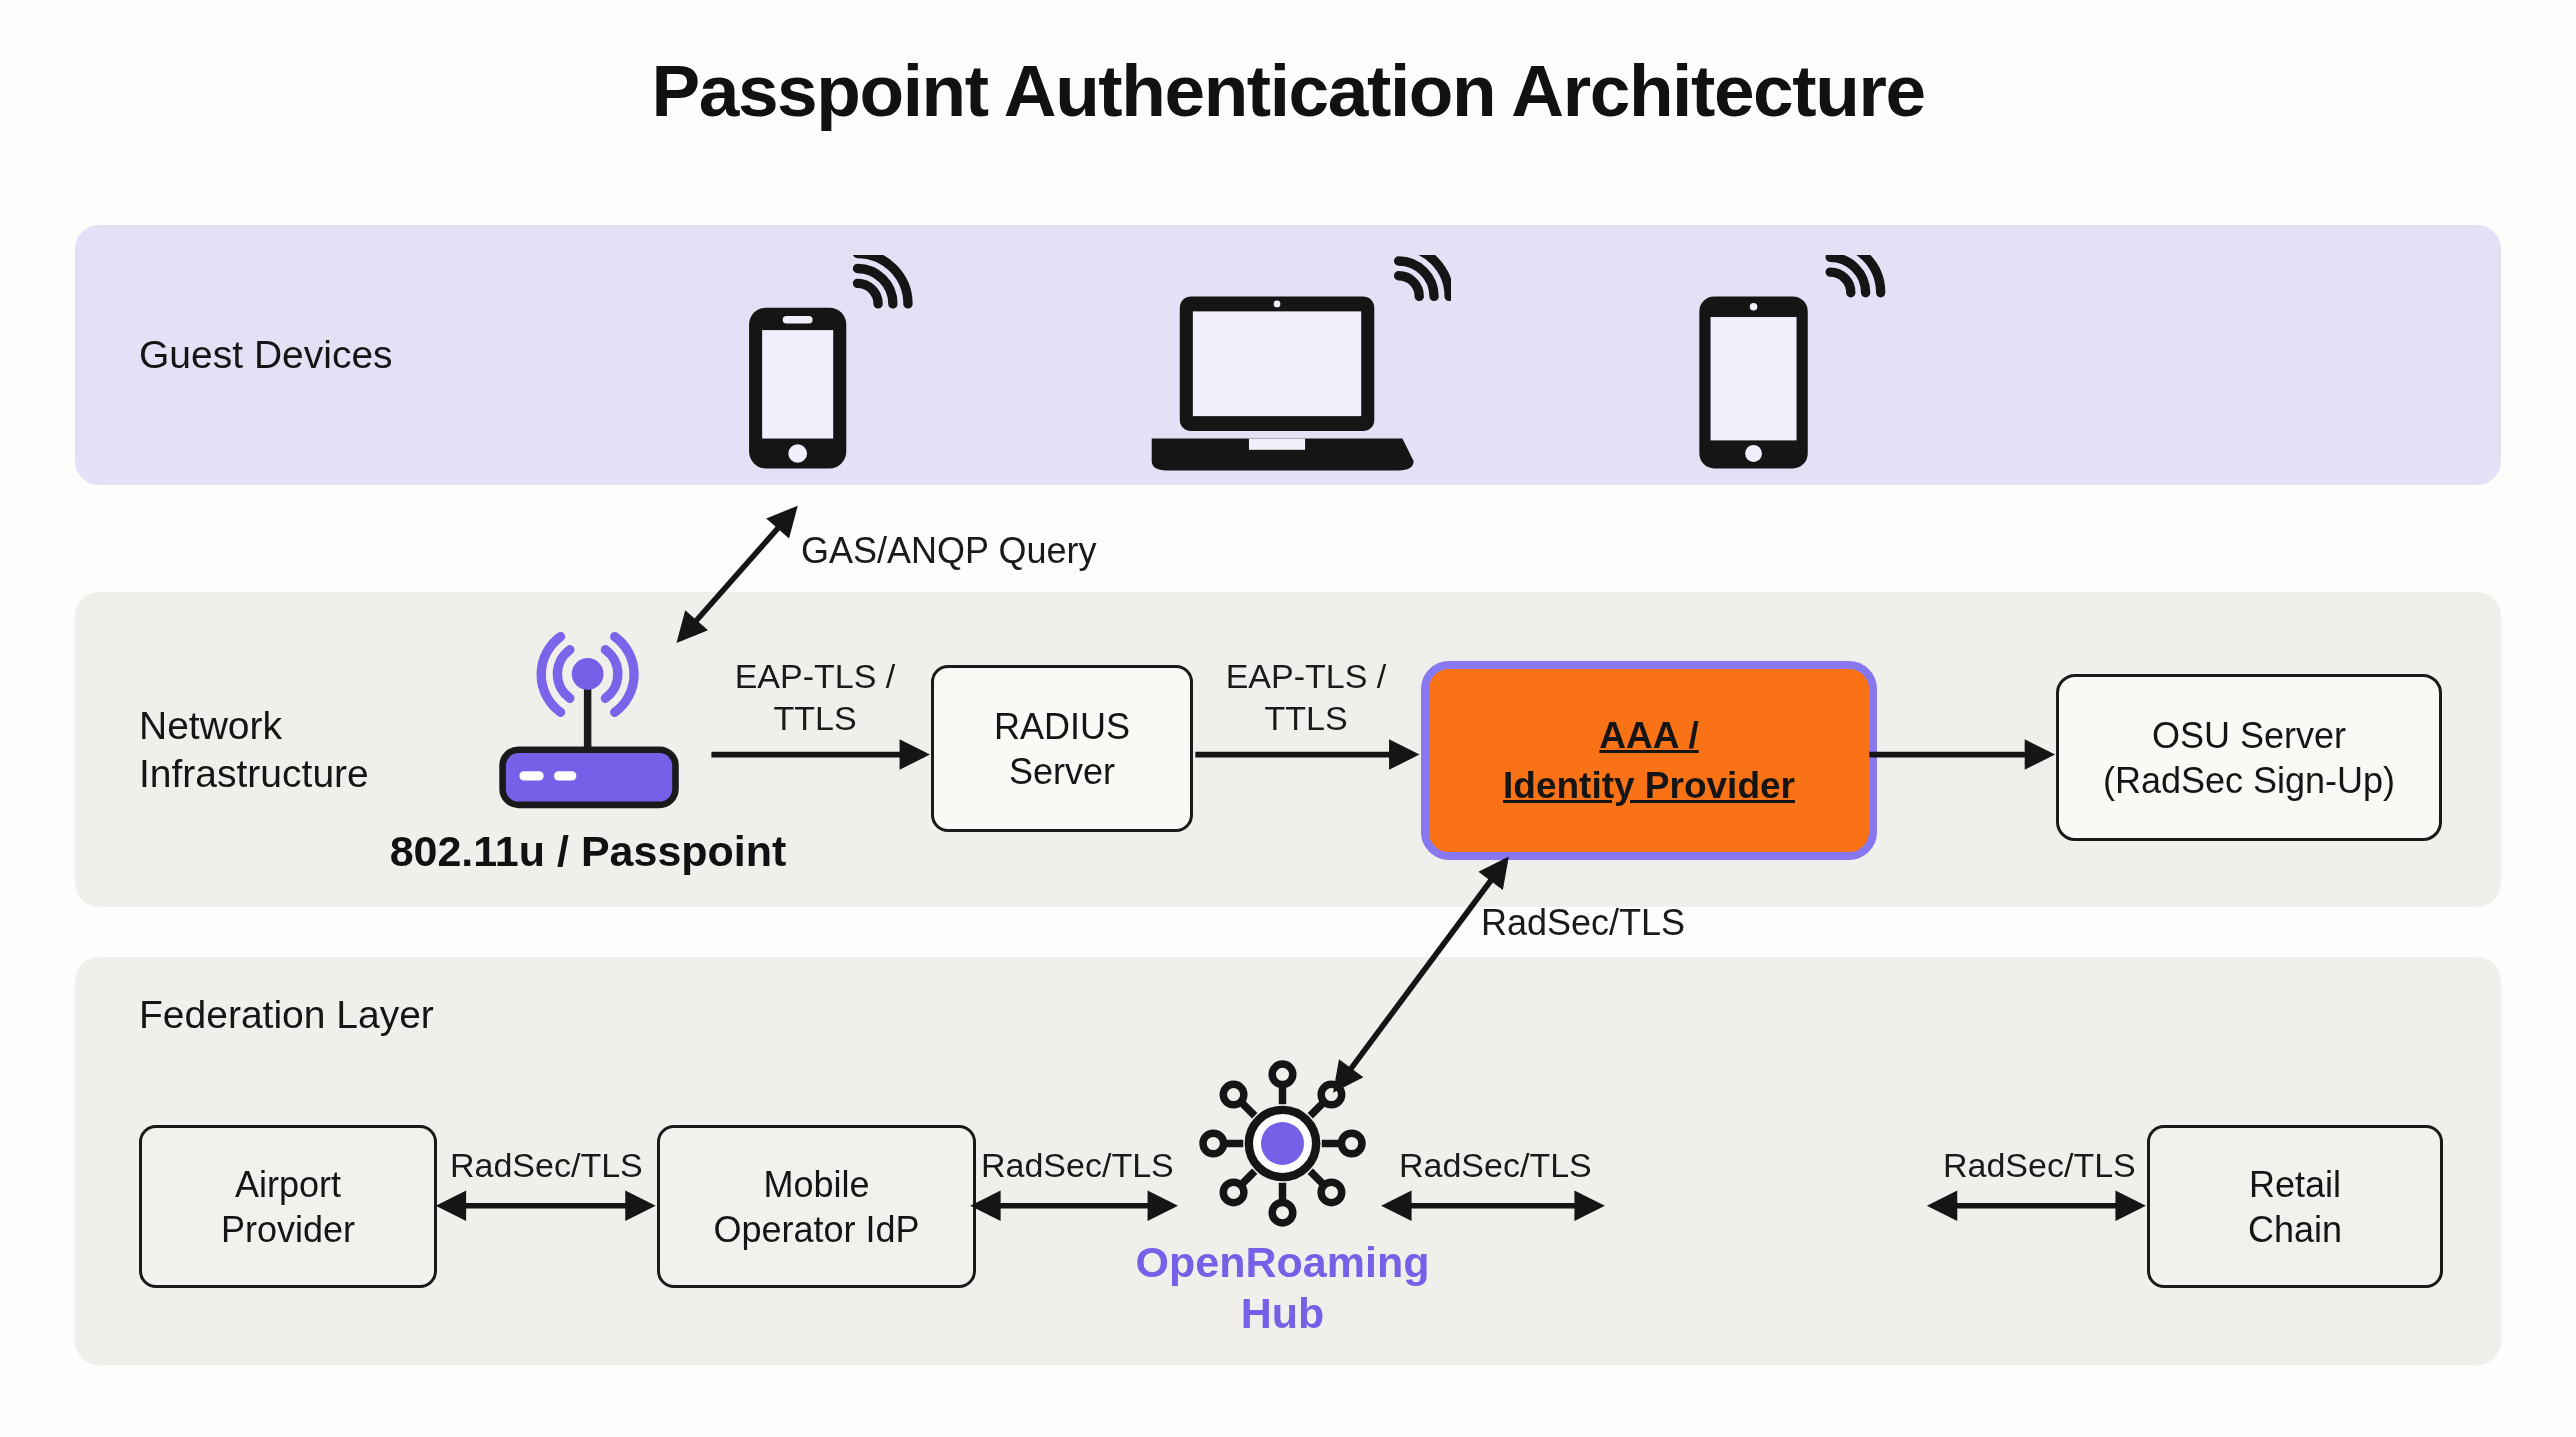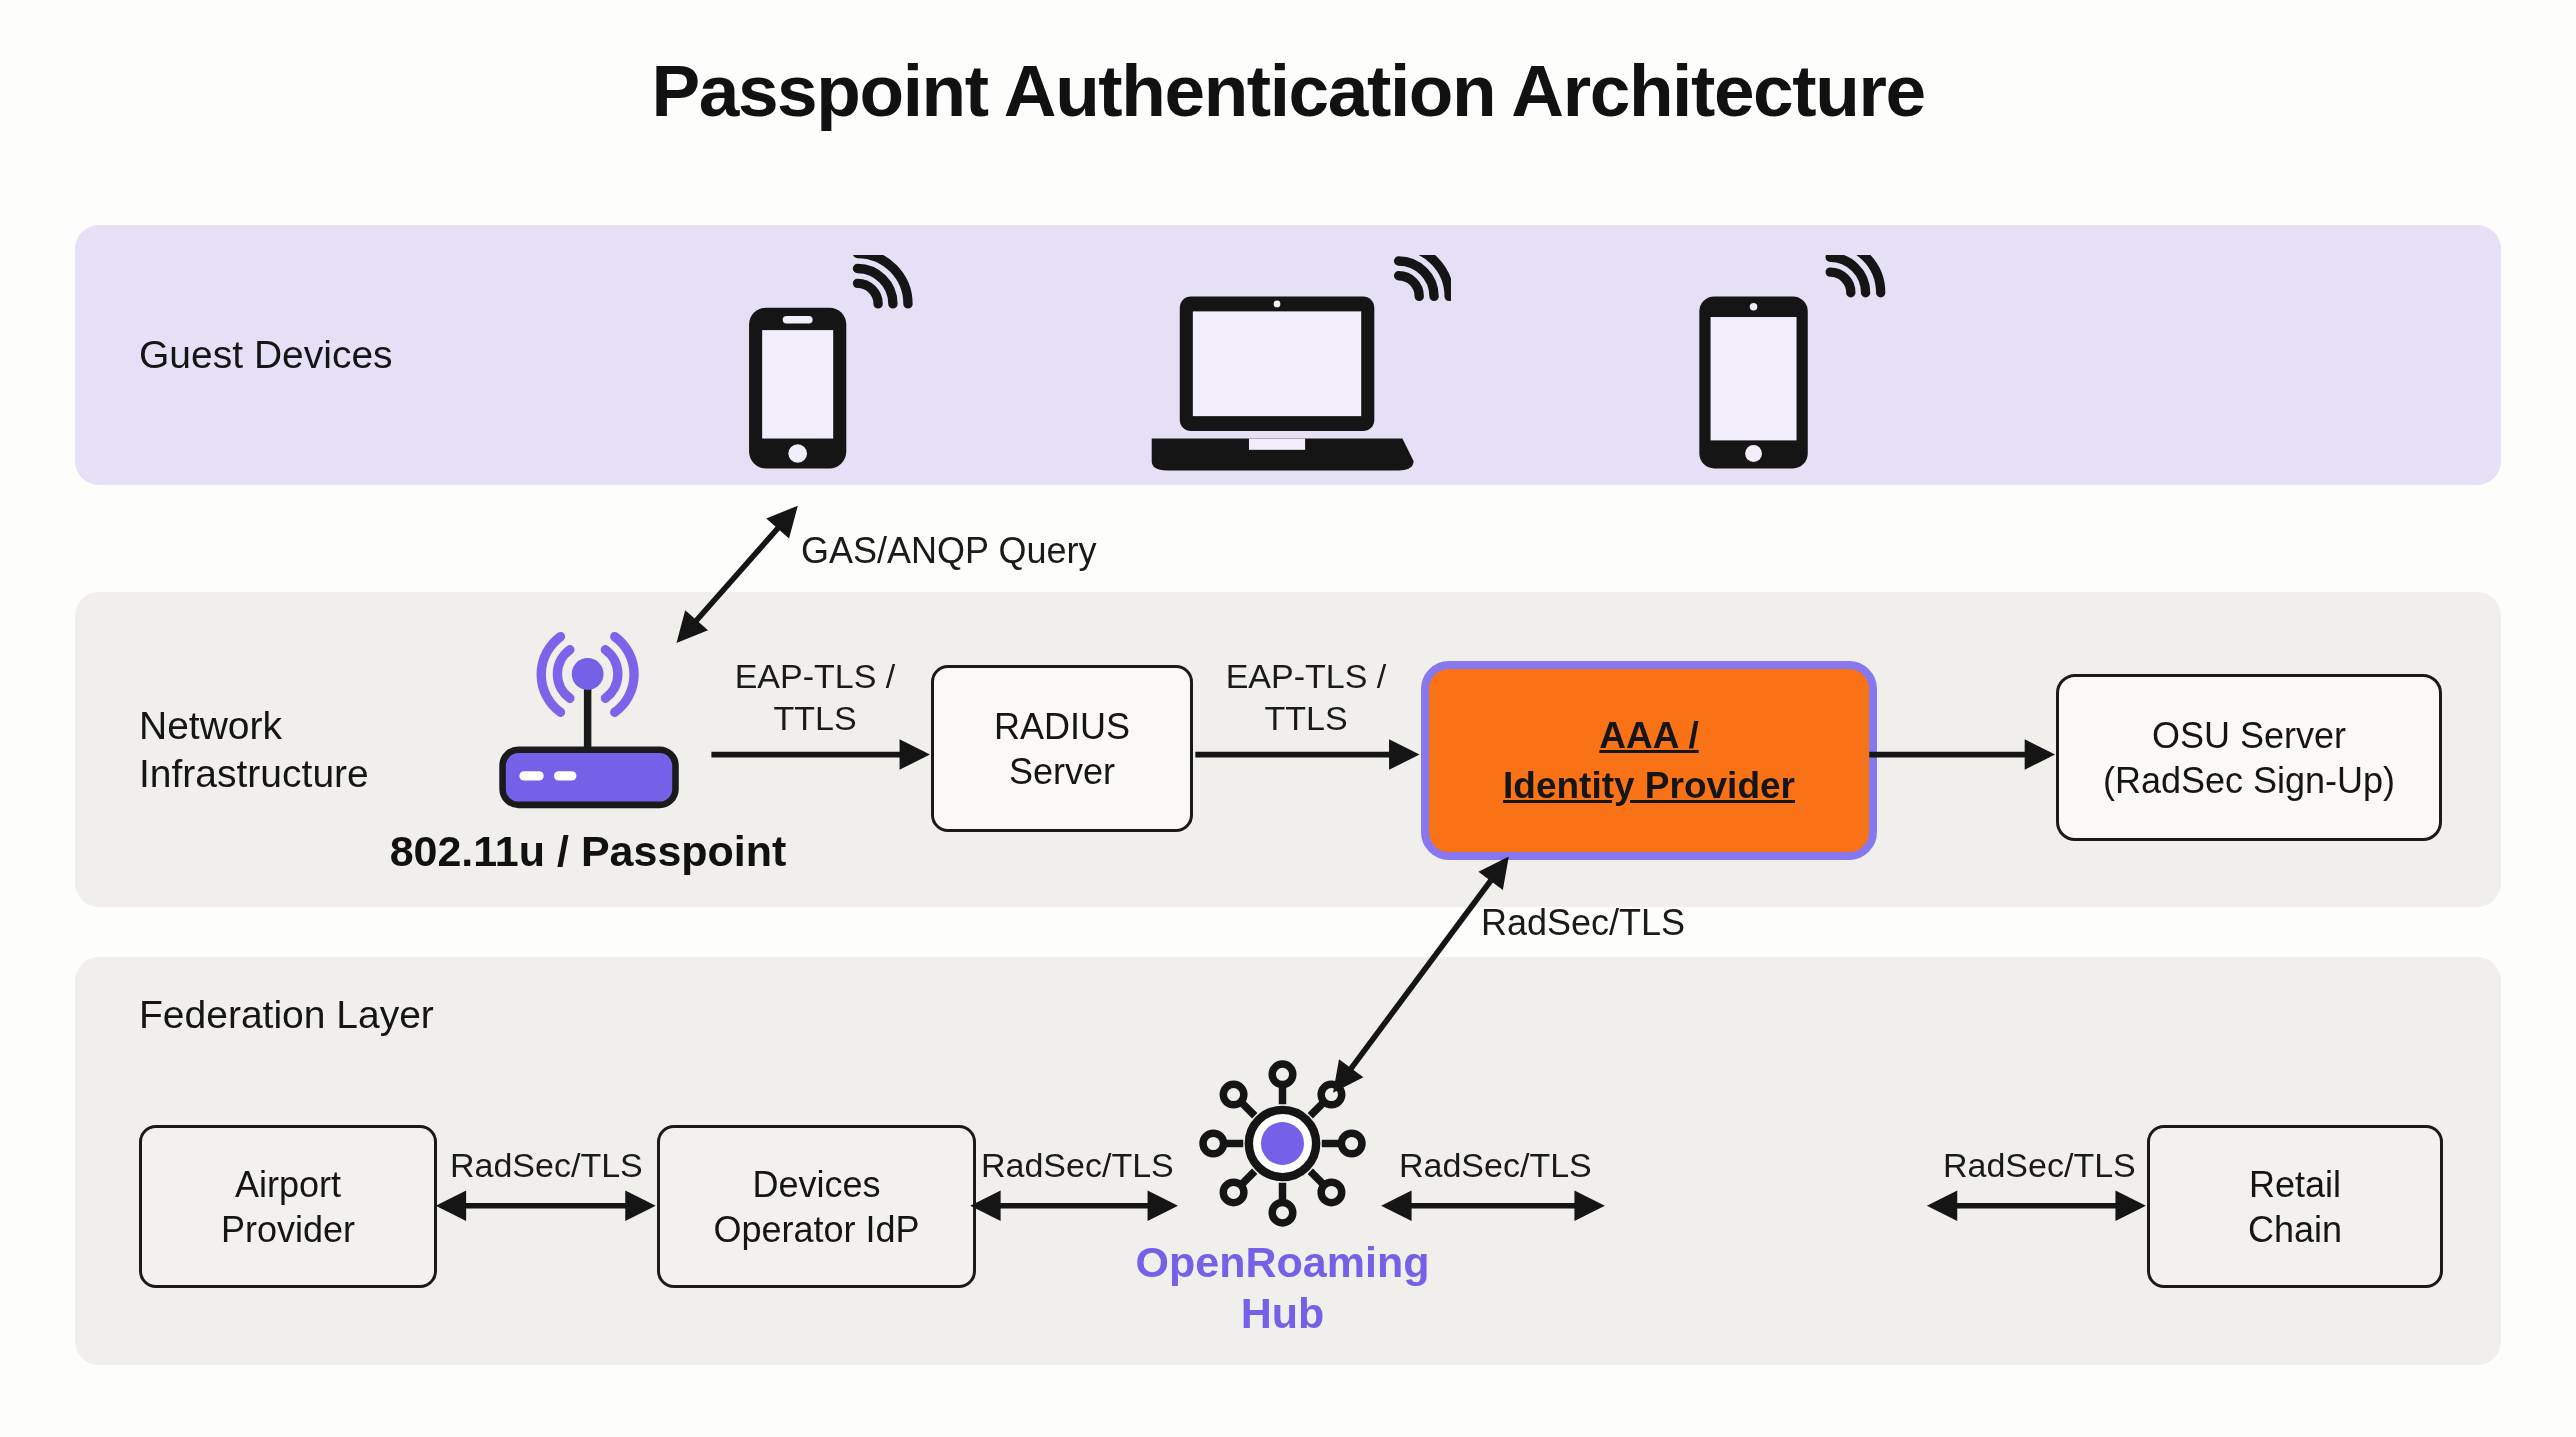--- a/index.html
+++ b/index.html
@@ -139,21 +139,21 @@
   <div class="band band-federation">
     <div class="band-label" style="top:34px;">Federation Layer</div>
   </div>
 
   <div class="box fed-box" style="left:139px; top:1125px; width:292px; height:157px;">
     <span>Airport
 Provider</span>
   </div>
 
   <div class="box fed-box" style="left:657px; top:1125px; width:313px; height:157px;">
-    <span>Devices
+    <span>Mobile
 Operator IdP</span>
   </div>
 
   <svg class="abs" style="left:1189px; top:1050px;" width="187" height="187" viewBox="0 0 100 100">
     <g stroke="#151515">
       <g transform="rotate(0 50 50)">
           <line x1="50" y1="29" x2="50" y2="19" stroke-width="4"></line>
           <circle cx="50" cy="13" r="5.5" stroke-width="4" fill="#F0EFEC"></circle>
         </g>
       <g transform="rotate(45 50 50)">

